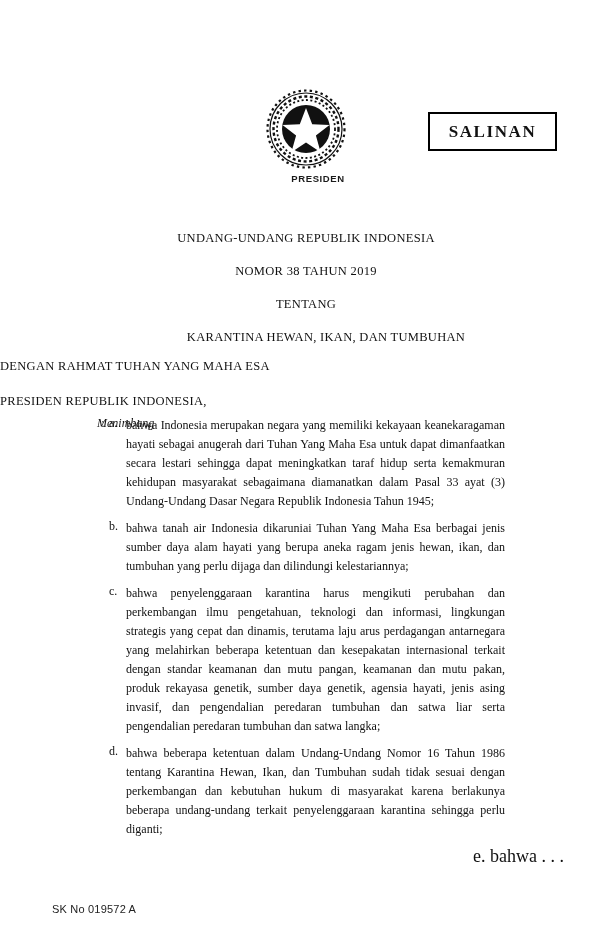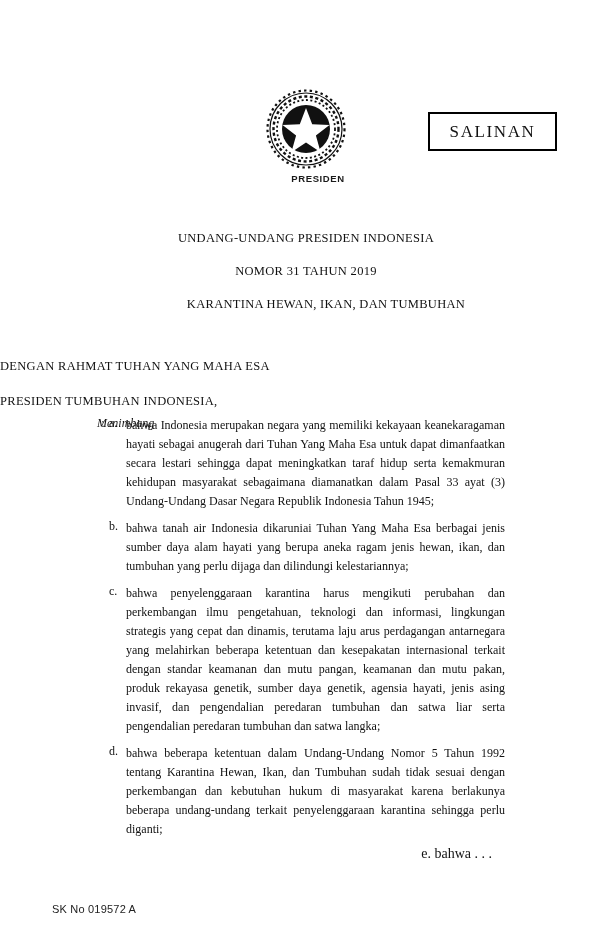--- a/index.html
+++ b/index.html
@@ -55,21 +55,21 @@
     left: 428px;
     width: 125px;
     height: 35px;
     border: 2px solid #000;
     display: flex;
     align-items: center;
     justify-content: center;
   }
   .salinan-text {
     font-family: "Liberation Serif", serif;
-    font-weight: normal;
+    font-weight: bold;
     font-size: 17px;
     letter-spacing: 1.6px;
   }
 
   
   .titleblock {
     position: absolute;
     top: 231px;
     left: 0;
     width: 612px;
@@ -141,23 +141,23 @@
     text-justify: inter-word;
     hyphens: none;
   }
 
   .continued {
     position: absolute;
     top: 846px;
     left: 0;
     width: 612px;
     text-align: right;
-    padding-right: 120px;
+    padding-right: 48px;
     box-sizing: border-box;
-    font-size: 14px;
+    font-size: 18px;
     font-style: normal;
   }
 
   .footer-code {
     position: absolute;
     bottom: 18px;
     left: 52px;
     font-family: "Liberation Sans", sans-serif;
     font-size: 11px;
     color: #222;
@@ -189,28 +189,29 @@
       </svg>
     </div>
     <div class="presiden-line1">PRESIDEN</div>
   </div>
 
   <div class="salinan-box">
     <span class="salinan-text">SALINAN</span>
   </div>
 
   <div class="titleblock">
-    <div class="tline">UNDANG-UNDANG PRESIDEN INDONESIA</div>
-    <div class="tline">NOMOR 31 TAHUN 2019</div>
+    <div class="tline">UNDANG-UNDANG REPUBLIK INDONESIA</div>
+    <div class="tline">NOMOR 38 TAHUN 2019</div>
+    <div class="tline">TENTANG</div>
     <div class="tline last">KARANTINA HEWAN, IKAN, DAN TUMBUHAN</div>
   </div>
 
   <div class="blessing">
     <div class="bline">DENGAN RAHMAT TUHAN YANG MAHA ESA</div>
-    <div class="bline">PRESIDEN TUMBUHAN INDONESIA,</div>
+    <div class="bline">PRESIDEN REPUBLIK INDONESIA,</div>
   </div>
 
   <div class="considering">
     <div class="cons-row">
       <div class="cons-label">Menimbang</div>
       <div class="cons-colon">:</div>
       <div class="cons-items">
 
         <div class="cons-item">
           <div class="cons-marker">a.</div>
@@ -222,21 +223,21 @@
           <div class="cons-text">bahwa tanah air Indonesia dikaruniai Tuhan Yang Maha Esa berbagai jenis sumber daya alam hayati yang berupa aneka ragam jenis hewan, ikan, dan tumbuhan yang perlu dijaga dan dilindungi kelestariannya;</div>
         </div>
 
         <div class="cons-item">
           <div class="cons-marker">c.</div>
           <div class="cons-text">bahwa penyelenggaraan karantina harus mengikuti perubahan dan perkembangan ilmu pengetahuan, teknologi dan informasi, lingkungan strategis yang cepat dan dinamis, terutama laju arus perdagangan antarnegara yang melahirkan beberapa ketentuan dan kesepakatan internasional terkait dengan standar keamanan dan mutu pangan, keamanan dan mutu pakan, produk rekayasa genetik, sumber daya genetik, agensia hayati, jenis asing invasif, dan pengendalian peredaran tumbuhan dan satwa liar serta pengendalian peredaran tumbuhan dan satwa langka;</div>
         </div>
 
         <div class="cons-item">
           <div class="cons-marker">d.</div>
-          <div class="cons-text">bahwa beberapa ketentuan dalam Undang-Undang Nomor 5 Tahun 1992 tentang Karantina Hewan, Ikan, dan Tumbuhan sudah tidak sesuai dengan perkembangan dan kebutuhan hukum di masyarakat karena berlakunya beberapa undang-undang terkait penyelenggaraan karantina sehingga perlu diganti;</div>
+          <div class="cons-text">bahwa beberapa ketentuan dalam Undang-Undang Nomor 16 Tahun 1986 tentang Karantina Hewan, Ikan, dan Tumbuhan sudah tidak sesuai dengan perkembangan dan kebutuhan hukum di masyarakat karena berlakunya beberapa undang-undang terkait penyelenggaraan karantina sehingga perlu diganti;</div>
         </div>
 
       </div>
     </div>
   </div>
 
   <div class="continued">e. bahwa . . .</div>
 
   <div class="footer-code">SK  No 019572 A</div>
 

